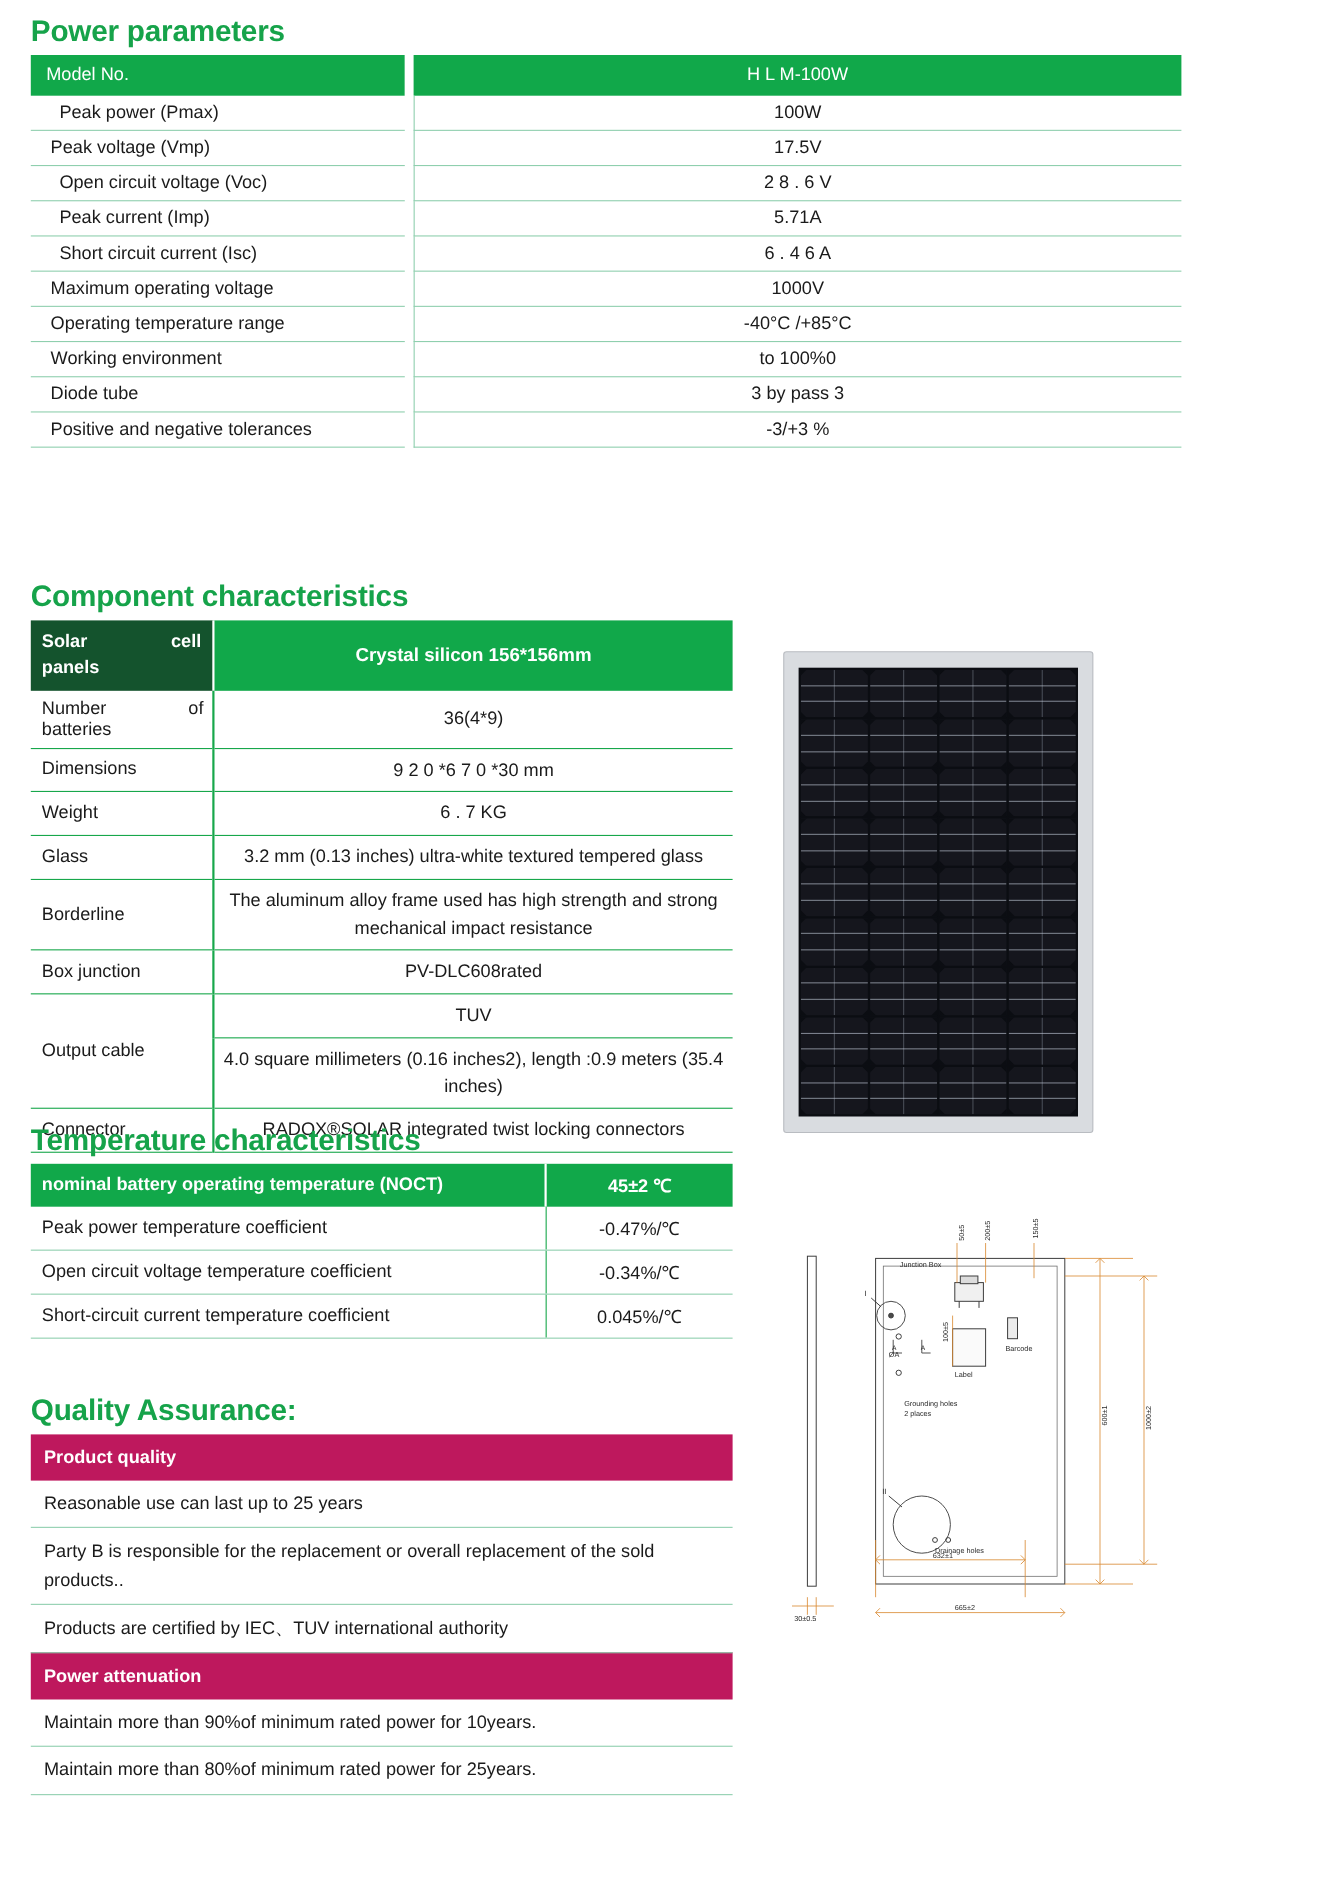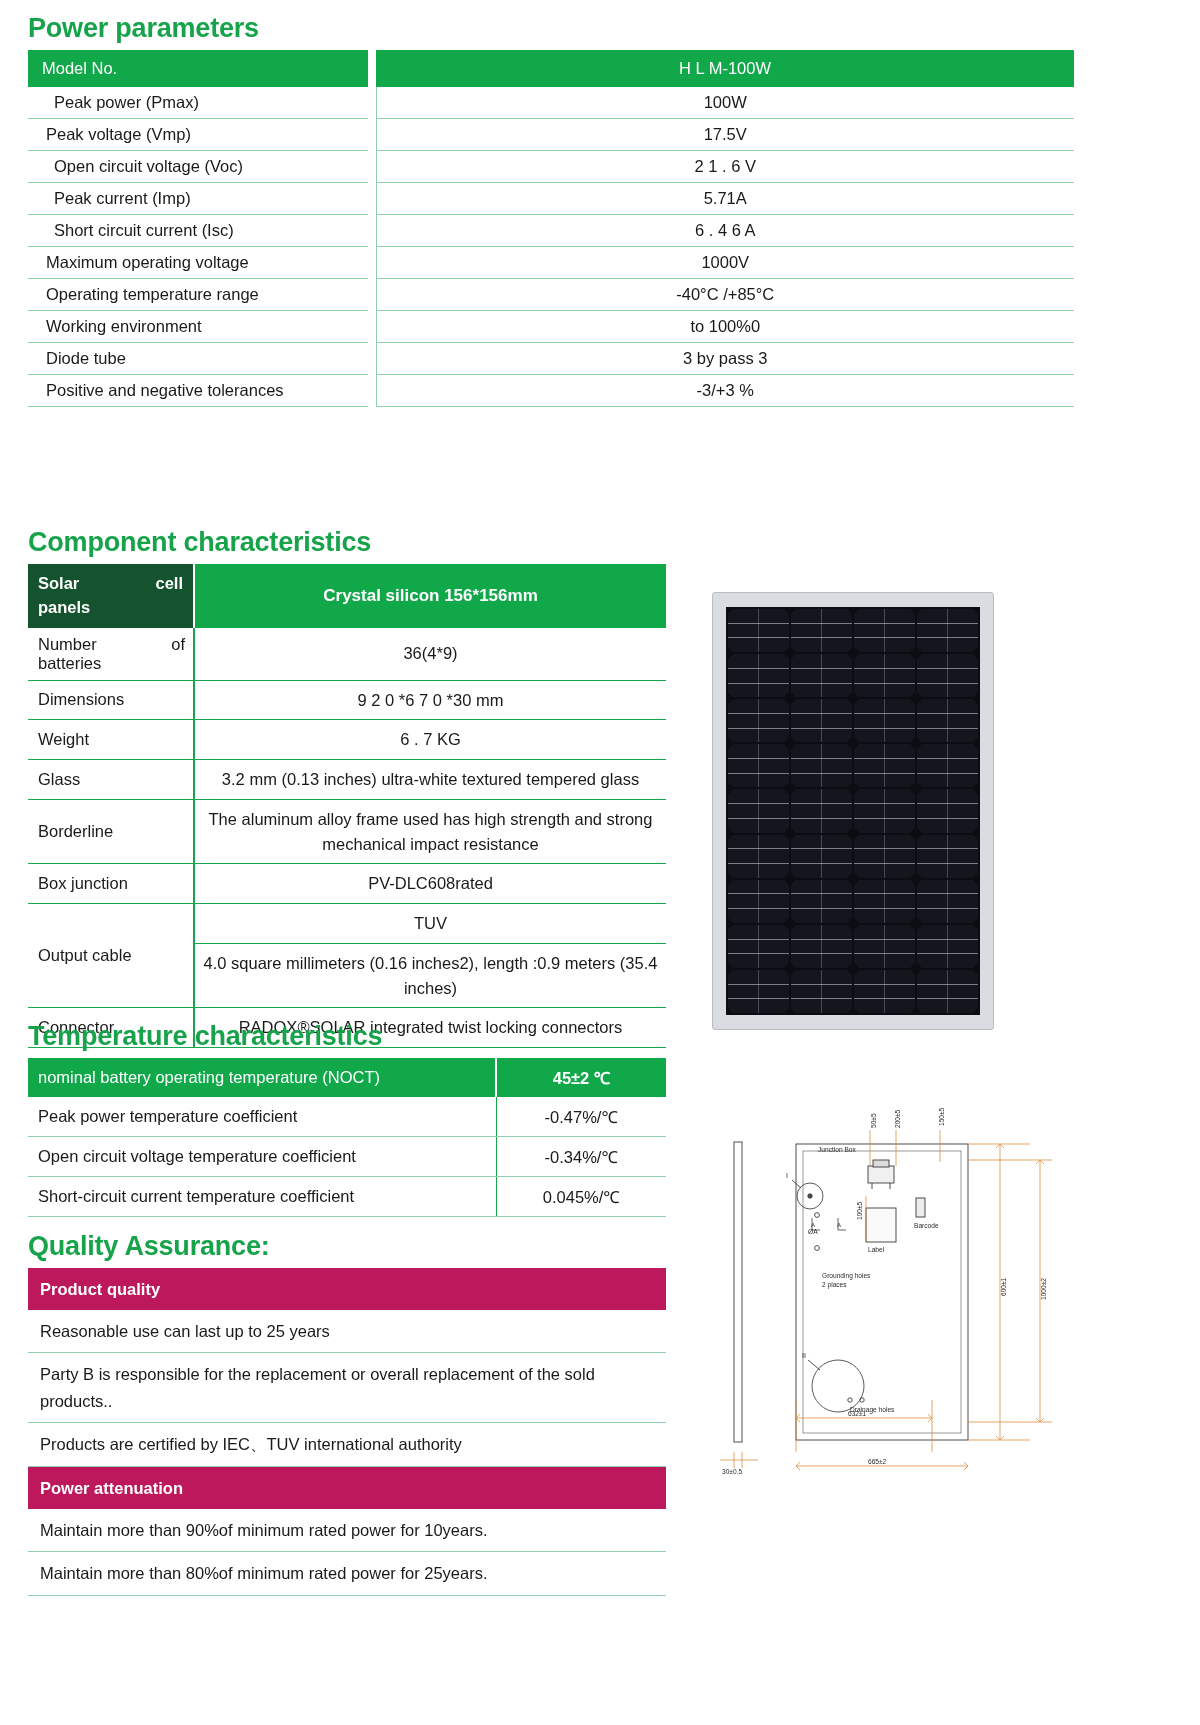--- a/index.html
+++ b/index.html
@@ -111,31 +111,31 @@
   table.temp col.c1 { width: 468px; }
   table.temp col.c2 { width: 170px; }
   table.temp td {
     padding: 8px 10px; font-size: 16.5px;
     border-bottom: 1px solid #8fcfae;
   }
   table.temp td.value {
     text-align: center; border-left: 1px solid #17a74b;
   }
   table.temp td.hdr-l {
-    background: #11a84a; color: #fff; font-weight: normal;
+    background: #11a84a; color: #fff; font-weight: bold;
     border-bottom: none; font-size: 16.5px;
   }
   table.temp td.hdr-r {
     background: #11a84a; color: #fff; font-weight: bold;
     text-align: center; border-bottom: none;
     border-left: 2px solid #fff; font-size: 16.5px;
   }
 
   
-  .qa-wrap { position: absolute; left: 28px; top: 1232px; width: 638px; }
+  .qa-wrap { position: absolute; left: 28px; top: 1268px; width: 638px; }
   .qa-wrap .section-title { margin-bottom: 6px; }
   table.qa { width: 638px; border-collapse: collapse; }
   table.qa td {
     padding: 8px 12px; font-size: 16.5px;
     border-bottom: 1px solid #8fcfae; line-height: 1.6;
   }
   table.qa td.hdr {
     background: #be185d; color: #fff; font-weight: bold;
     border-bottom: none;
   }
@@ -217,21 +217,21 @@
           <td class="value">100W</td>
         </tr>
         <tr>
           <td class="label">Peak voltage (Vmp)</td>
           <td class="gapcol"></td>
           <td class="value">17.5V</td>
         </tr>
         <tr>
           <td class="label ind">Open circuit voltage (Voc)</td>
           <td class="gapcol"></td>
-          <td class="value">2 1 . 6 V</td>
+          <td class="value">2 8 . 6 V</td>
         </tr>
         <tr>
           <td class="label ind">Peak current (Imp)</td>
           <td class="gapcol"></td>
           <td class="value">5.71A</td>
         </tr>
         <tr>
           <td class="label ind">Short circuit current (Isc)</td>
           <td class="gapcol"></td>
           <td class="value">6 . 4 6 A</td>

